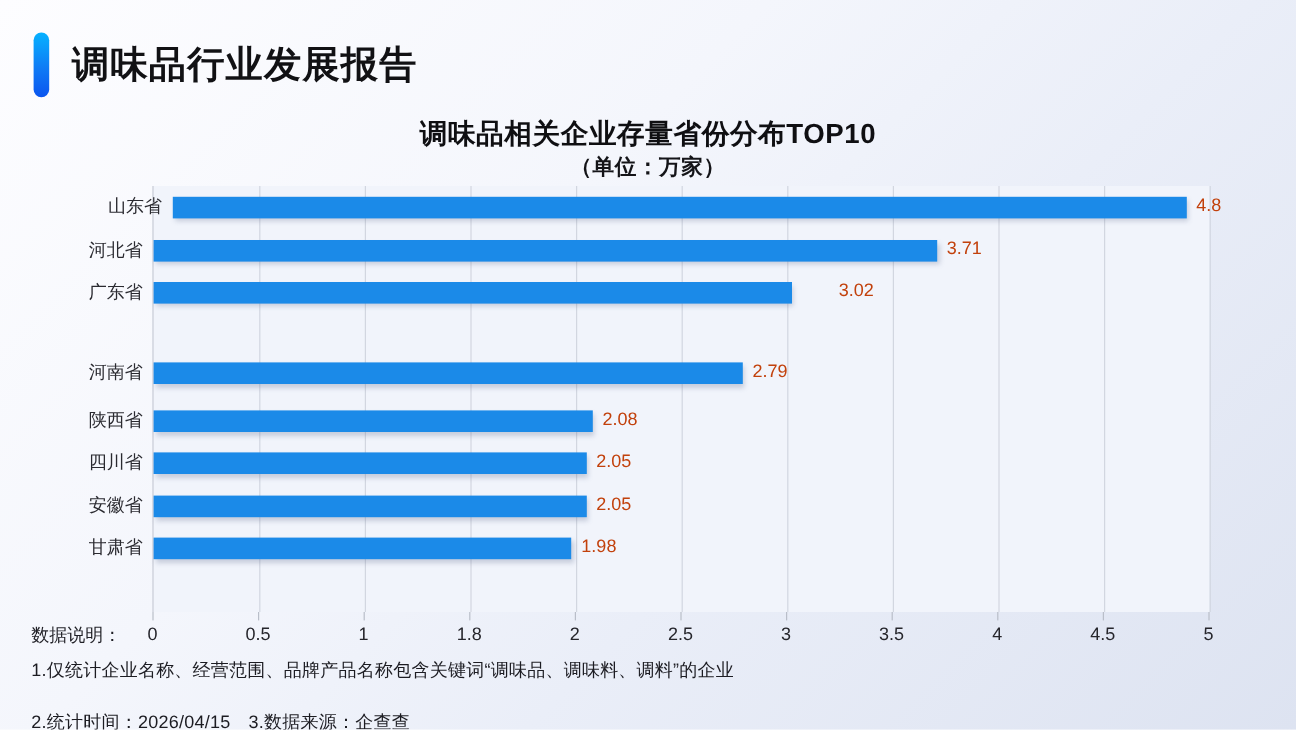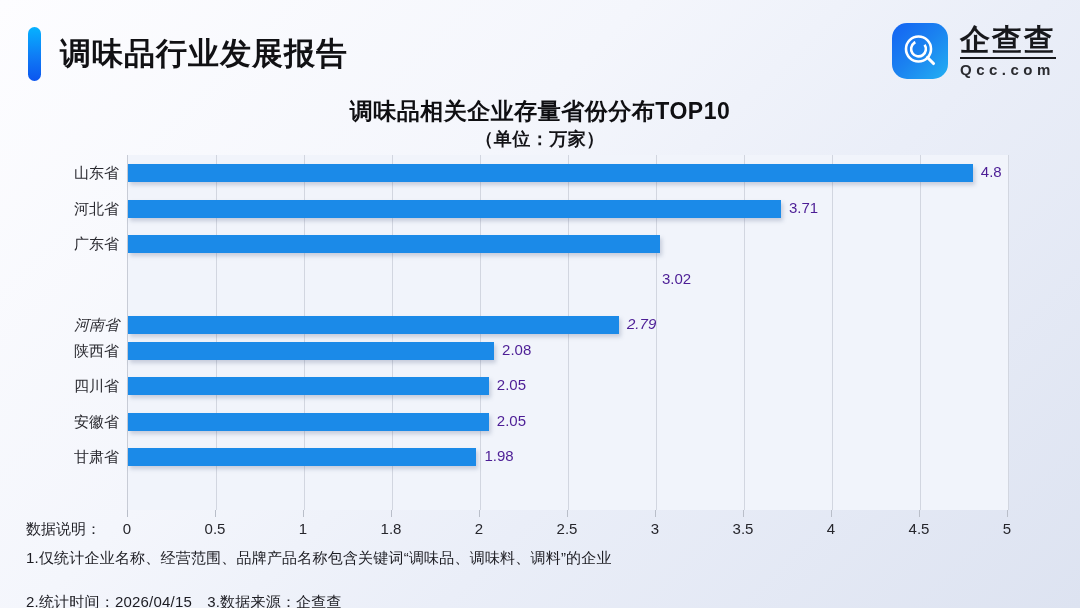--- a/index.html
+++ b/index.html
@@ -130,21 +130,21 @@
     left: 0;
     top: 9px;
     height: 18px;
     background: #1b8ae8;
     box-shadow: 2px 3px 4px rgba(90, 105, 140, 0.28);
   }
   .bar-value {
     position: absolute;
     top: 8px;
     font-size: 15px;
-    color: #4c1d95;
+    color: #c2410c;
     white-space: nowrap;
   }
   .cat-label {
     position: absolute;
     text-align: right;
     width: 108px;
     left: -117px;
     font-size: 15px;
     color: #2a2a30;
     top: 8px;
@@ -191,65 +191,52 @@
   .note-1 { top: 549px; }
   .note-2 { top: 593px; text-align: center; }
 </style>
 </head>
 <body>
 
 <div class="header">
   <div class="accent-bar"></div>
   <div class="report-title">调味品行业发展报告</div>
 
-  <div class="logo">
-    <div class="logo-mark">
-      <svg width="40" height="40" viewBox="0 0 40 40" aria-hidden="true">
-        <circle cx="18.5" cy="18" r="12.5" fill="none" stroke="#ffffff" stroke-width="2.6"></circle>
-        <circle cx="18.5" cy="18" r="7.4" fill="none" stroke="#ffffff" stroke-width="2.6" stroke-dasharray="36 12" transform="rotate(-35 18.5 18)"></circle>
-        <path d="M27.5 26.5 L33.5 32.5" stroke="#ffffff" stroke-width="3.1" stroke-linecap="round"></path>
-      </svg>
-    </div>
-    <div class="logo-text">
-      <div class="logo-cn">企查查</div>
-      <div class="logo-en">Qcc.com</div>
-    </div>
-  </div>
 </div>
 
 <div class="chart-title">调味品相关企业存量省份分布TOP10</div>
 <div class="chart-subtitle">（单位：万家）</div>
 
 <div class="plot" id="plot">
     <div class="gridline" style="left: 88px;"></div>
     <div class="gridline" style="left: 176px;"></div>
     <div class="gridline" style="left: 264px;"></div>
     <div class="gridline" style="left: 352px;"></div>
     <div class="gridline" style="left: 440px;"></div>
     <div class="gridline" style="left: 528px;"></div>
     <div class="gridline" style="left: 616px;"></div>
     <div class="gridline" style="left: 704px;"></div>
     <div class="gridline" style="left: 792px;"></div>
     <div class="gridline" style="left: 880px;"></div>
-    <div class="row" style="top: 0px; width: 880px;">
+    <div class="row" style="top: 0px; width: 880px; margin-left: 16px;">
       <div class="cat-label">山东省</div>
       <div class="bar" style="width: 844.8px; background: rgb(27, 138, 232);"></div>
       <div class="bar-value" style="left: 852.8px;">4.8</div>
     </div>
     <div class="row" style="top: 35.5px; width: 880px;">
       <div class="cat-label">河北省</div>
       <div class="bar" style="width: 652.96px; background: rgb(27, 138, 232);"></div>
       <div class="bar-value" style="left: 660.96px;">3.71</div>
     </div>
     <div class="row" style="top: 71px; width: 880px;">
       <div class="cat-label">广东省</div>
       <div class="bar" style="width: 531.52px; background: rgb(27, 138, 232);"></div>
-      <div class="bar-value" style="left: 534px; margin-top: 36px;">3.02</div>
-    </div>
-    <div class="row" style="top: 152px; width: 880px; font-style: italic;">
+      <div class="bar-value" style="left: 571px;">3.02</div>
+    </div>
+    <div class="row" style="top: 138px; width: 880px;">
       <div class="cat-label">河南省</div>
       <div class="bar" style="width: 491.04px; background: rgb(27, 138, 232);"></div>
       <div class="bar-value" style="left: 499.04px;">2.79</div>
     </div>
     <div class="row" style="top: 177.5px; width: 880px;">
       <div class="cat-label">陕西省</div>
       <div class="bar" style="width: 366.08px; background: rgb(27, 138, 232);"></div>
       <div class="bar-value" style="left: 374.08px;">2.08</div>
     </div>
     <div class="row" style="top: 213px; width: 696px;">

